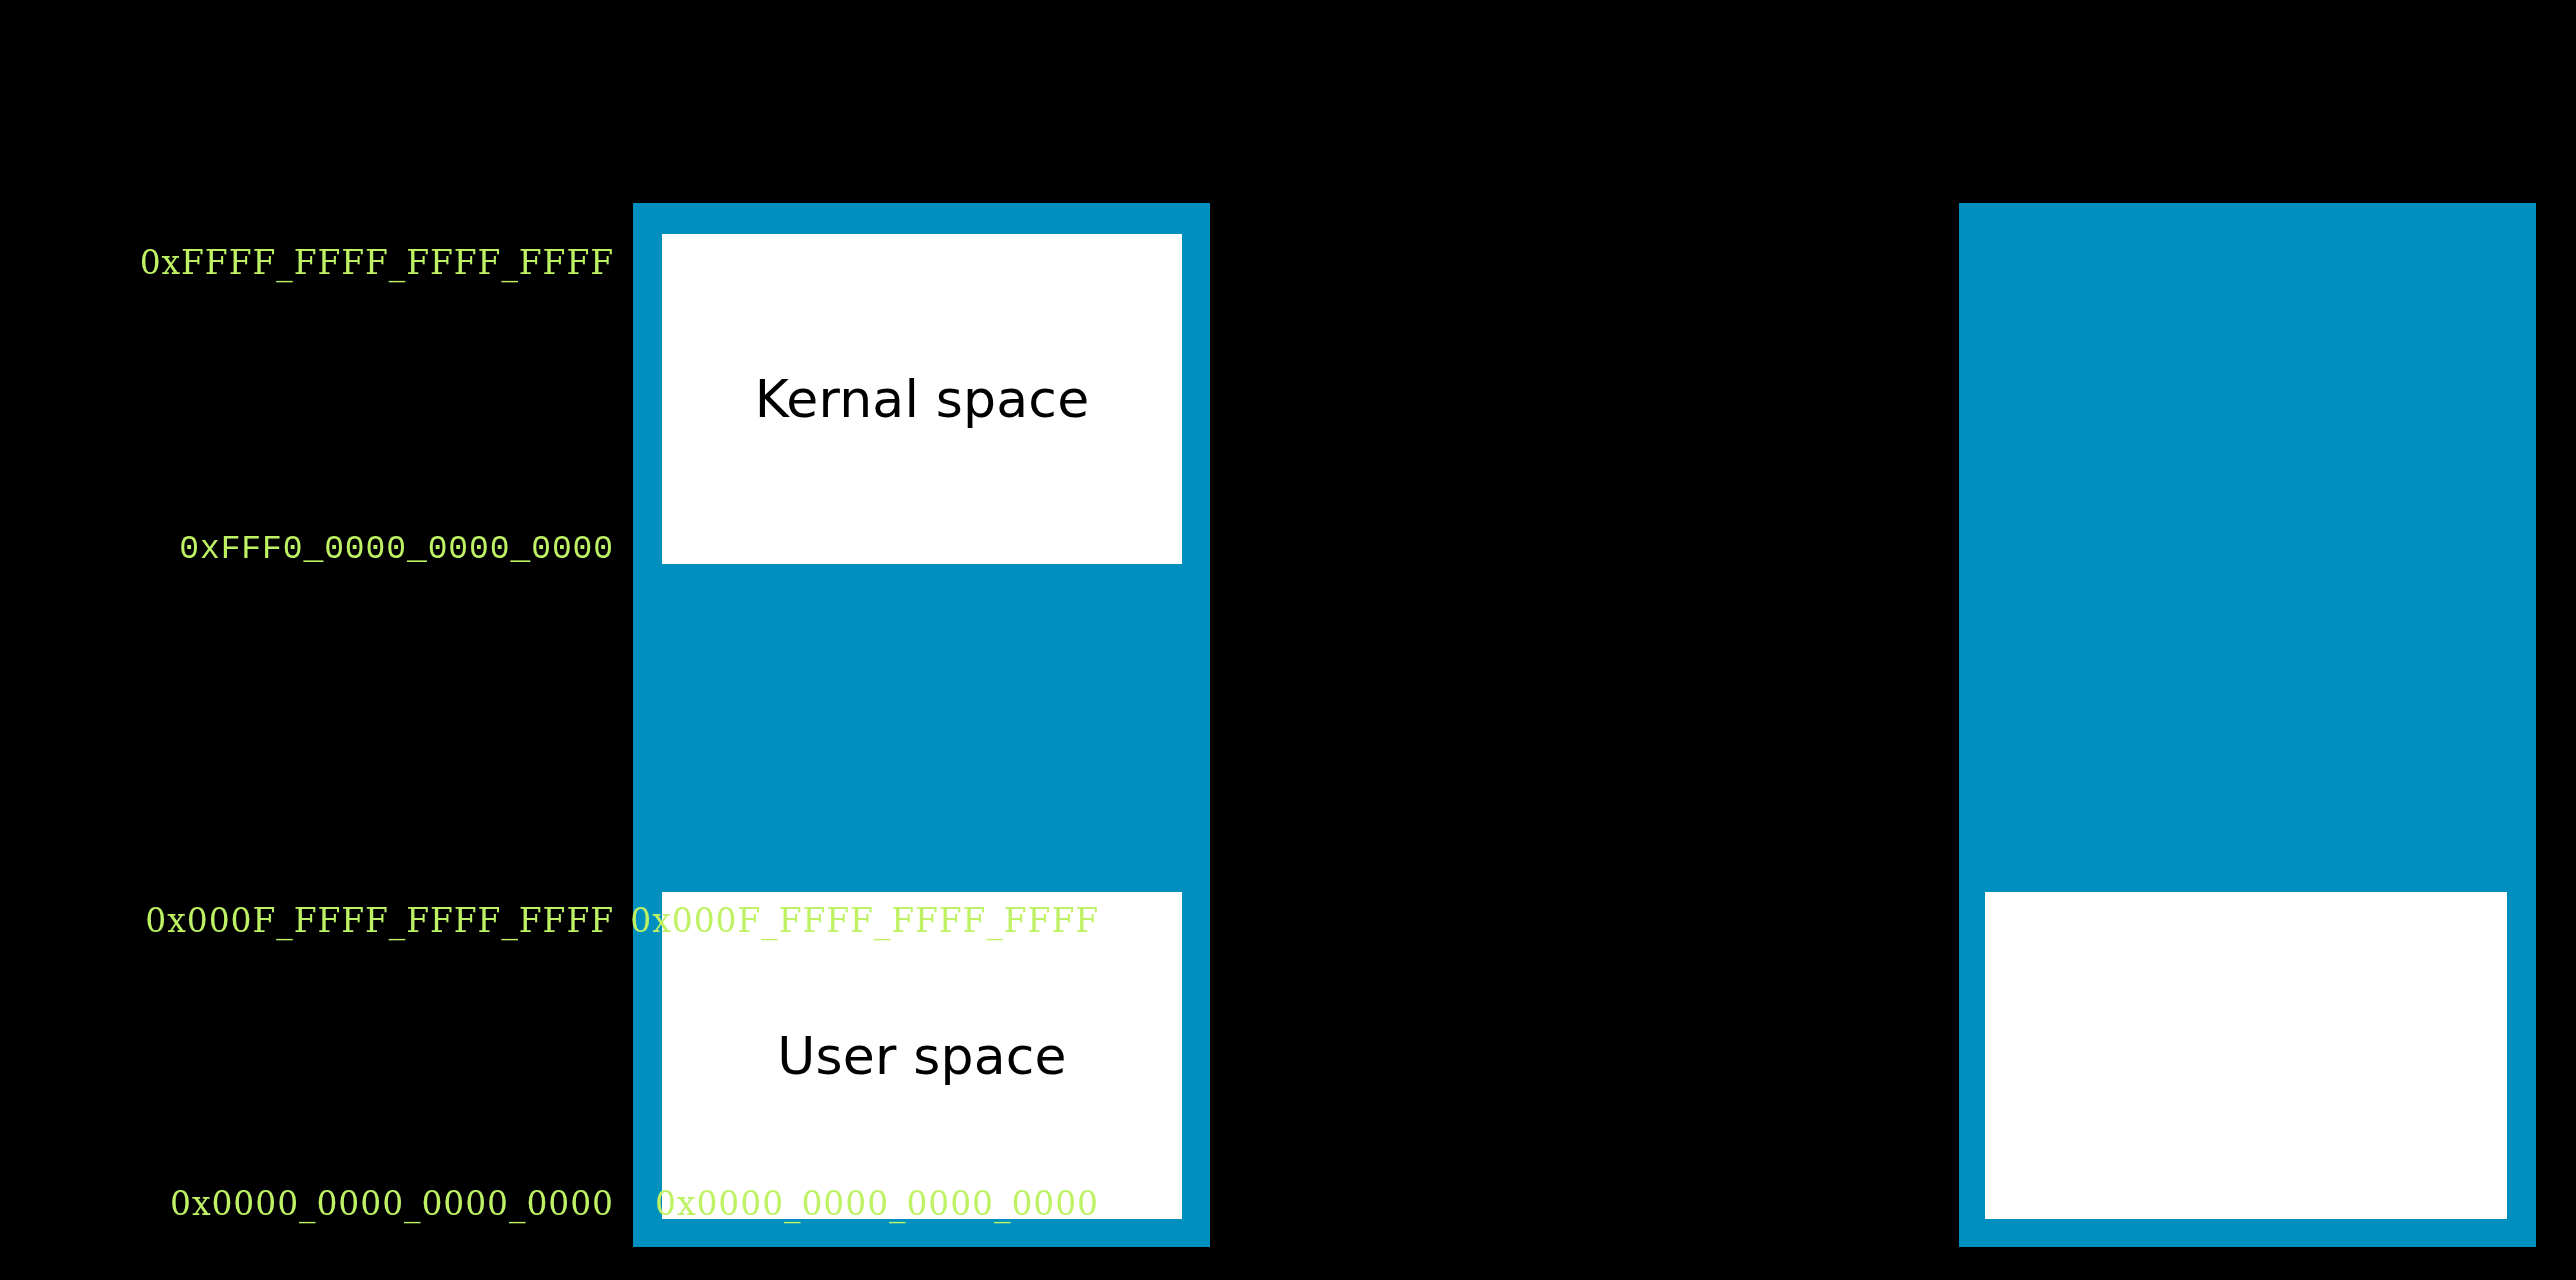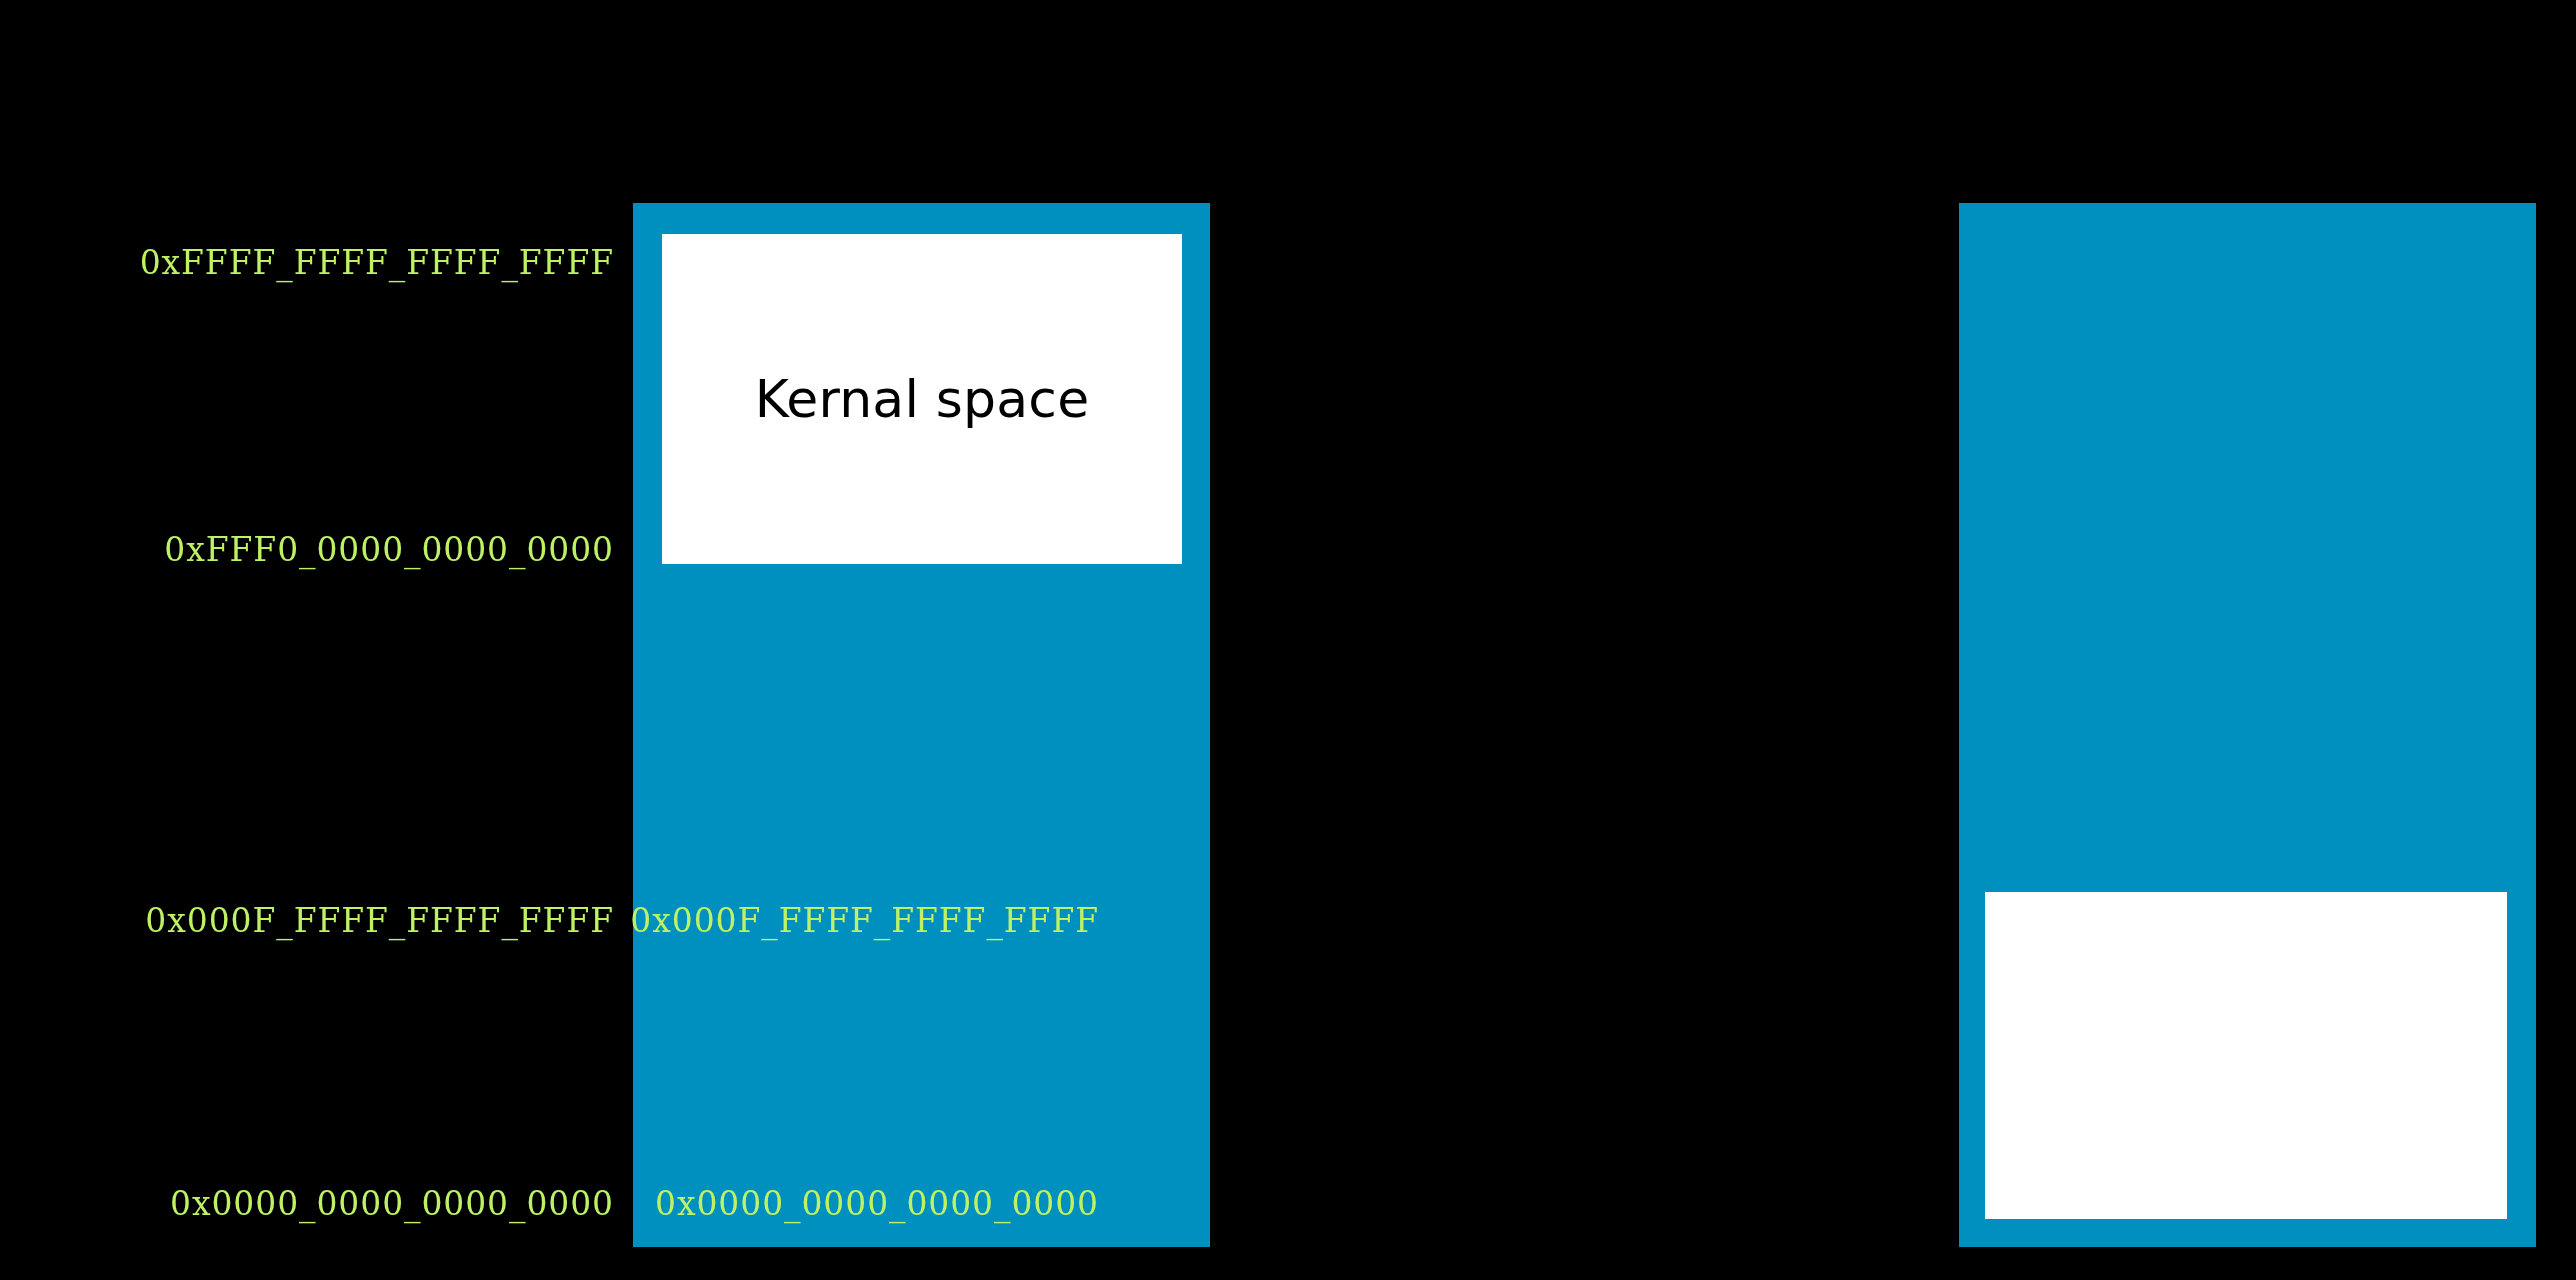--- a/index.html
+++ b/index.html
@@ -81,25 +81,28 @@
 <div class="stage">
 
   <div class="diagram" style="left:633px; top:203px; width:577px; height:1044px;">
 
     <div class="frame-fill" style="left:0; top:0; width:577px; height:1044px;"></div>
 
     <div class="region" style="left:29px; top:31px; width:520px; height:330px;">
       <span class="region-label">Kernal space</span>
     </div>
 
+    <div class="region" style="left:29px; top:689px; width:520px; height:327px;">
+      <span class="region-label">User space</span>
+    </div>
   </div>
 
   <div class="addr-label addr-col-left" style="top:246px;">0xFFFF_FFFF_FFFF_FFFF</div>
 
-  <div class="addr-label addr-col-left" style="top:533px;">0xFFF0_0000_0000_0000</div>
+  <div class="addr-label addr-col-left" style="top:533px;font-family:Liberation Mono, monospace;">0xFFF0_0000_0000_0000</div>
 
   <div class="addr-label addr-col-left" style="top:904px;">0x000F_FFFF_FFFF_FFFF</div>
 
   <div class="addr-label addr-col-left" style="top:1187px;">0x0000_0000_0000_0000</div>
 
   <div class="diagram" style="left:1959px; top:203px; width:577px; height:1044px;">
 
     <div class="frame-fill" style="left:0; top:0; width:577px; height:1044px;"></div>
 
     <div class="region" style="left:26px; top:689px; width:522px; height:327px;">

